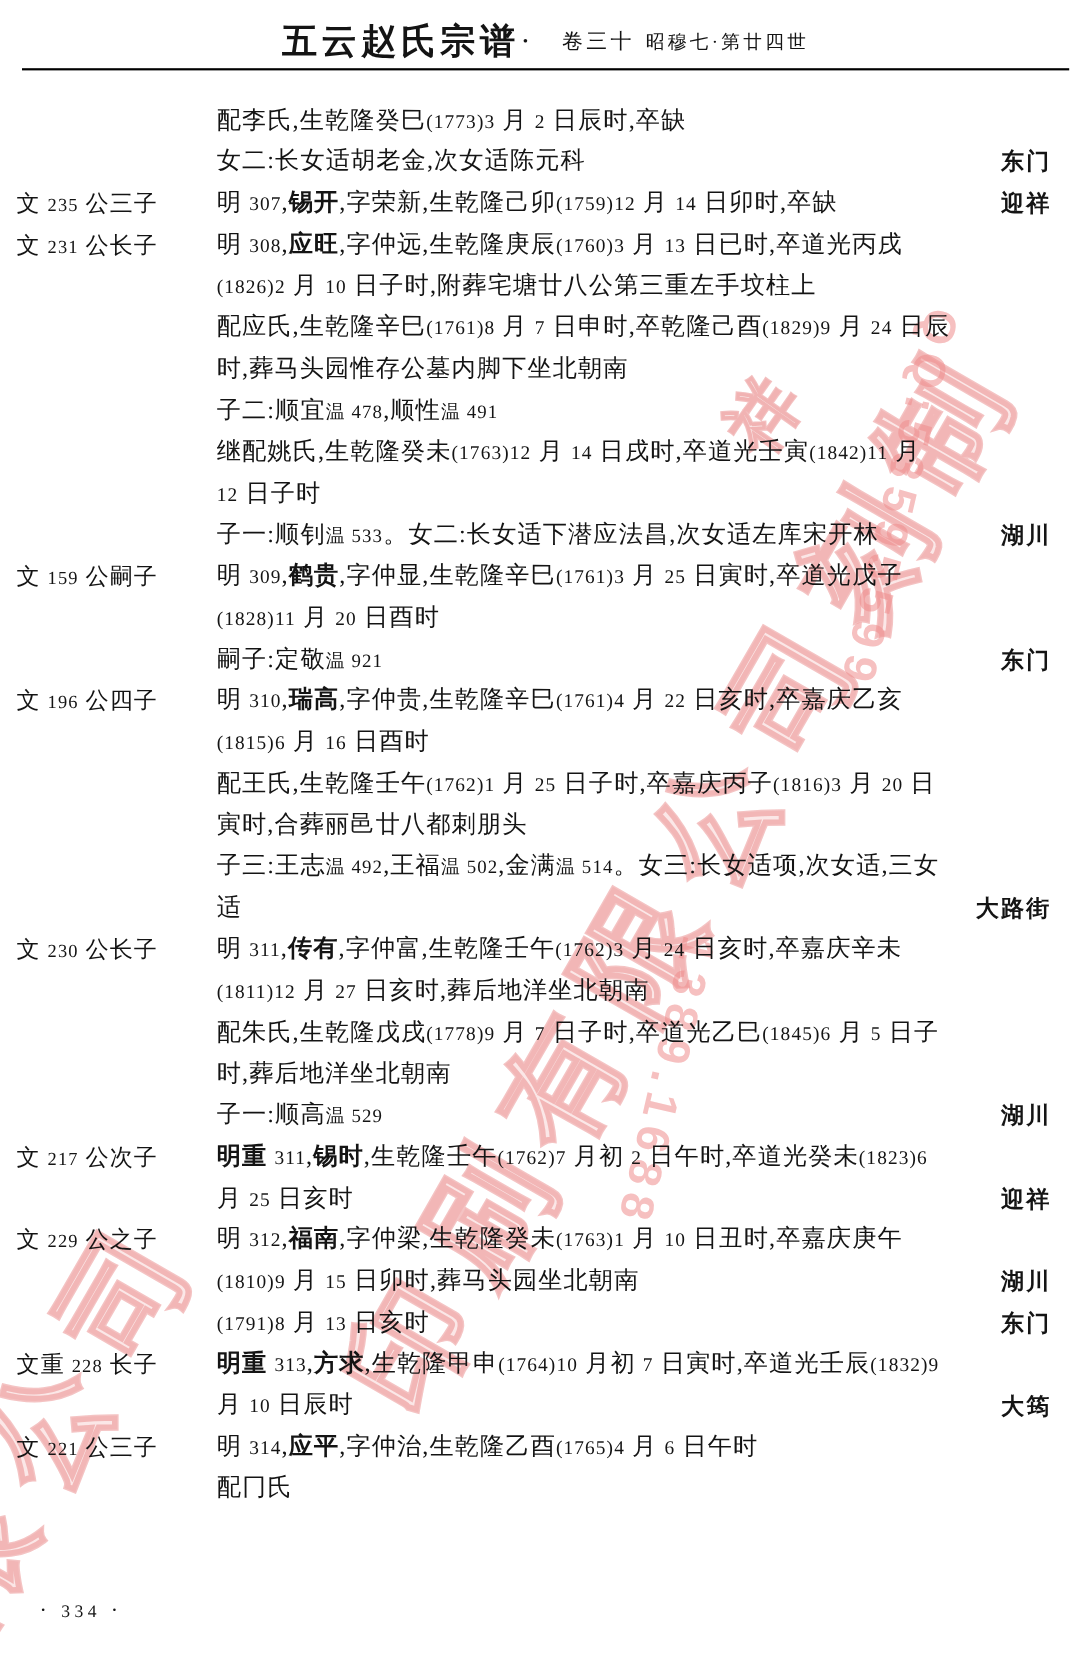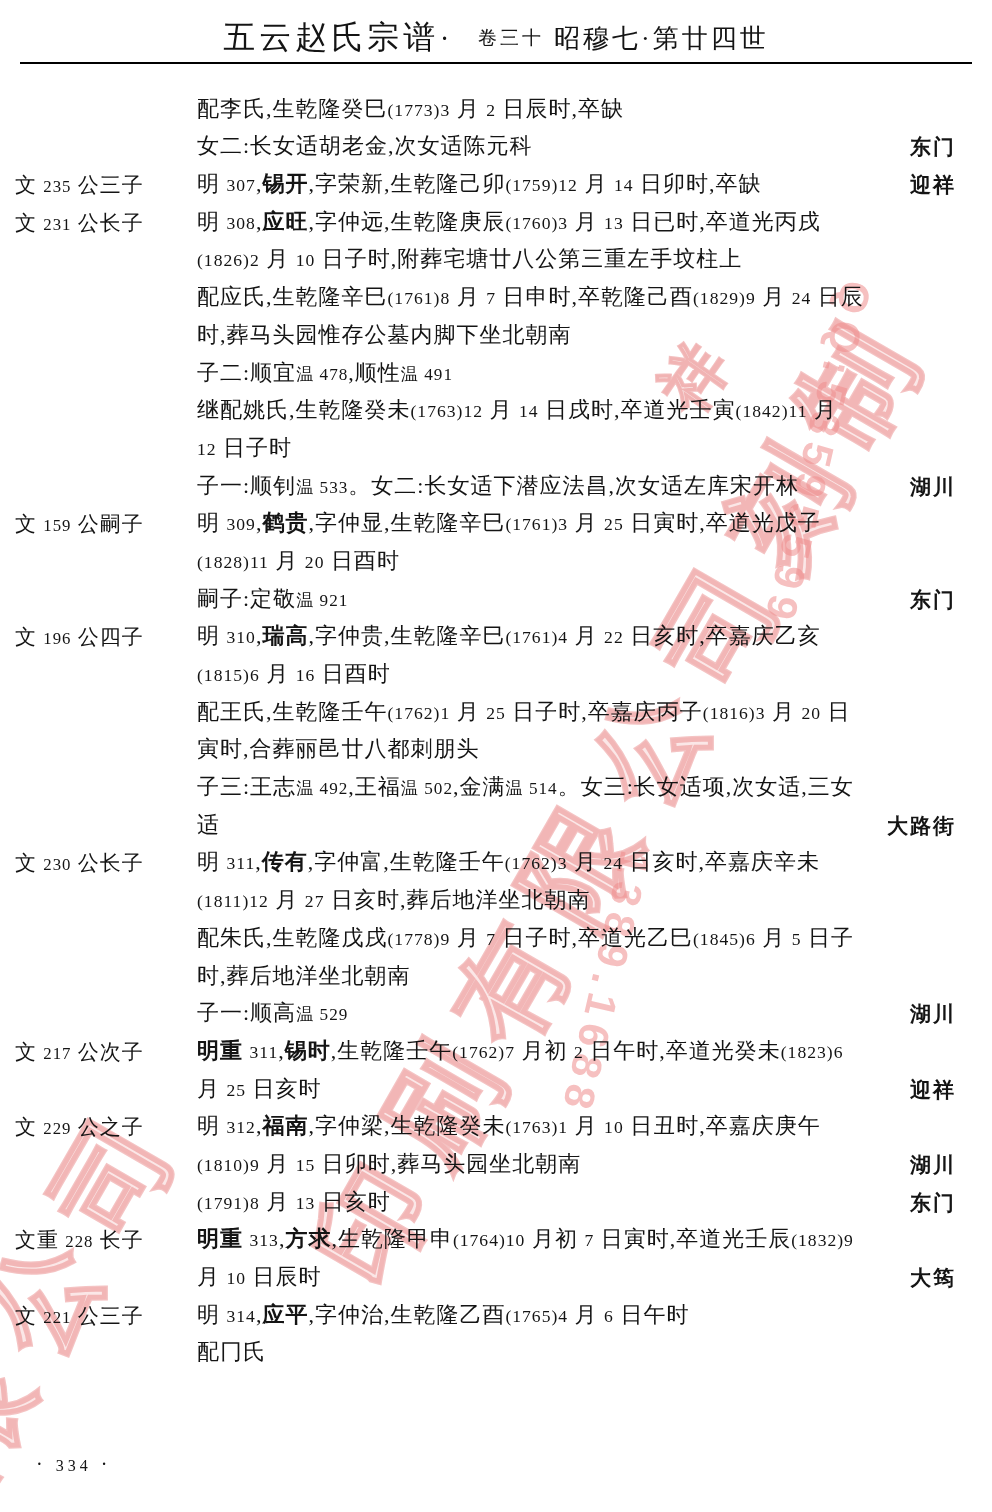--- a/index.html
+++ b/index.html
@@ -3,24 +3,24 @@
 <meta charset="utf-8">
 <style>
   html,body{margin:0;padding:0;background:#e8e8e8;}
   .page{
     position:relative;width:992px;height:1512px;background:#ffffff;
     color:#141414;font-family:"Liberation Serif","DejaVu Serif",serif;
     overflow:hidden;margin:0 auto;
   }
   
   .header{position:absolute;top:16px;left:0;right:0;text-align:center;white-space:nowrap;}
-  .title{font-size:32px;font-weight:normal;letter-spacing:4px;vertical-align:middle;}
+  .title{font-size:32px;font-weight:bold;letter-spacing:4px;vertical-align:middle;}
   .hdot{font-size:20px;font-weight:bold;vertical-align:middle;margin:0 6px 0 2px;}
   .volume{font-size:19px;letter-spacing:3px;vertical-align:middle;margin-left:24px;}
-  .section{font-size:26px;letter-spacing:3px;vertical-align:middle;margin-left:10px;}
+  .section{font-size:17px;letter-spacing:3px;vertical-align:middle;margin-left:10px;}
   .rule{position:absolute;top:62px;left:20px;right:20px;height:2px;background:#000;}
   
   .rows{position:absolute;top:86px;left:0;right:0;z-index:2;}
   .row{height:37.7px;display:flex;align-items:flex-end;white-space:nowrap;}
   .row-left{width:197px;padding-left:15px;box-sizing:border-box;font-size:21px;letter-spacing:1px;flex:none;}
   .row-main{flex:1;font-size:22px;letter-spacing:1px;overflow:visible;}
   .row-right{width:122px;padding-right:36px;box-sizing:border-box;text-align:right;
              font-size:21px;font-weight:bold;letter-spacing:2px;flex:none;}
   .b{font-weight:bold;}
   .s{font-size:0.78em;}

